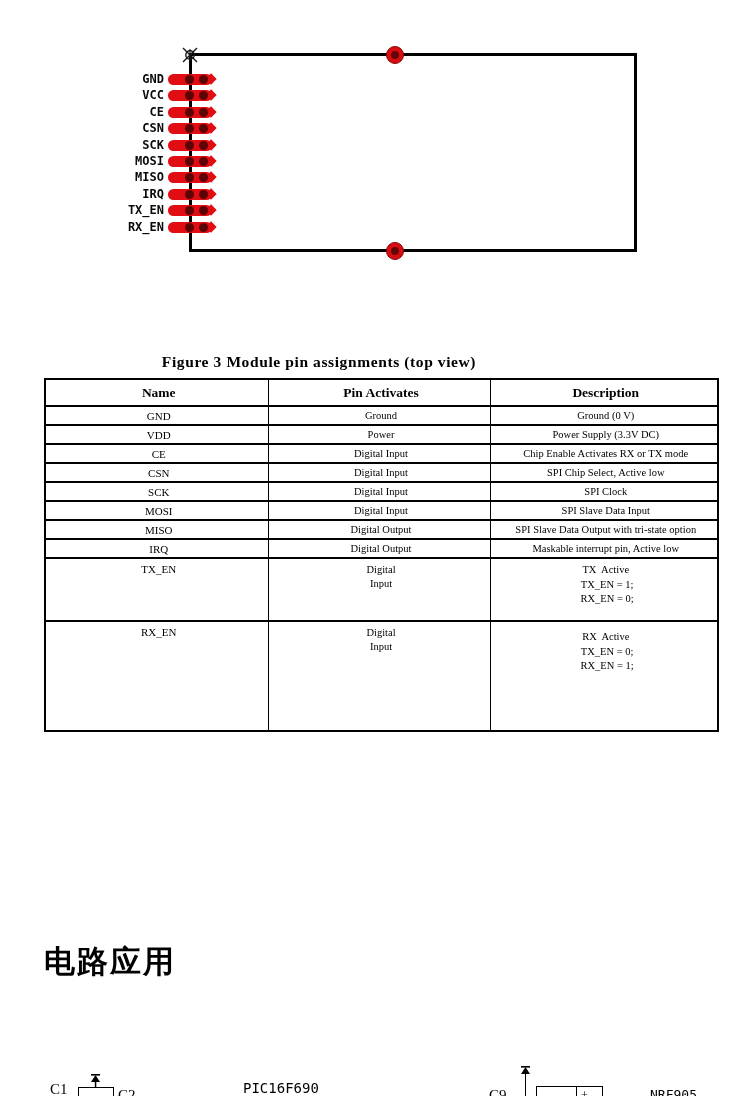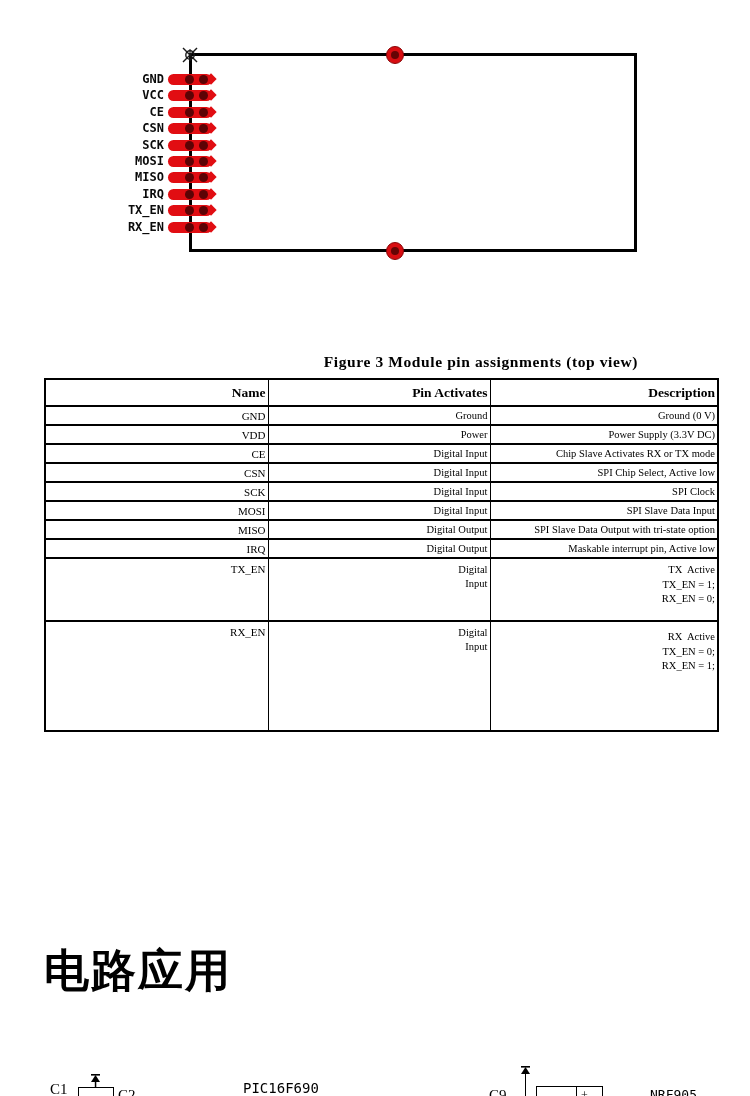--- a/index.html
+++ b/index.html
@@ -24,43 +24,43 @@
   .pin-diamond { position:absolute; left:207px; top:4px; width:8px; height:8px;
                  background:var(--pin_red,#e10d12); transform:rotate(45deg); }
   .dots-layer { position:absolute; left:0; top:0; z-index:3; }
   .dotpair { position:absolute; left:0; width:1px; height:1px; }
   .dotpair::before, .dotpair::after { content:""; position:absolute; top:0; width:9px; height:9px;
         border-radius:50%; background:var(--pin_dot_dark,#5c0305); }
   .dotpair::before { left:184.5px; }
   .dotpair::after  { left:199px; }
 
   
-  .fig-caption { position:absolute; left:0; top:353px; width:638px; text-align:right;
+  .fig-caption { position:absolute; left:0; top:353px; width:638px; text-align:center;
                  font-weight:bold; font-size:15.5px; letter-spacing:0.6px; }
 
   
   table.pin-table { position:absolute; left:44px; top:378px; width:673px;
                     border-collapse:collapse; table-layout:fixed;
                     border:2px solid #000; }
   .pin-table th, .pin-table td { border-left:1px solid #000; border-right:1px solid #000;
                     border-top:2px solid #000; border-bottom:2px solid #000;
-                    padding:1px 2px 1px 6px; text-align:right; vertical-align:middle;
+                    padding:1px 2px 1px 6px; text-align:center; vertical-align:middle;
                     overflow:hidden;margin-top:45px; }
   .pin-table th { font-size:13.5px; font-weight:bold; height:27px; }
   .pin-table td { font-size:10.5px; height:19px; }
   .pin-table td.c-name { font-size:11px; }
   tr.row-tall td { vertical-align:top; padding-top:4px; }
   tr.row-tx td { height:63px; }
   tr.row-rx td { height:110px; }
   tr.row-rx td.c-desc { padding-top:8px;border-radius:25px; }
   .preline { white-space:pre-line; line-height:14px; }
   .prewrap { white-space:pre-wrap; line-height:14.5px; }
 
   
-  .section-heading { position:absolute; left:44px; top:941px; font-size:45px; font-weight:bold;
+  .section-heading { position:absolute; left:44px; top:941px; font-size:31px; font-weight:bold;
                      letter-spacing:2px; font-family:"DejaVu Sans", sans-serif;text-align:right; }
 
   
   .sch-label { position:absolute; font-size:15px; font-family:"Liberation Serif", serif; }
   .sch-mono  { position:absolute; font-size:14px; font-family:"DejaVu Sans Mono", monospace; }
   .sch-box   { position:absolute; border:1.5px solid #000; background:#fff; }
   .vline     { position:absolute; width:1.5px; background:#000; }
   .plus-sign { position:absolute; font-size:12px; font-family:"Liberation Serif", serif; }
 </style>
 </head>
@@ -164,21 +164,21 @@
     <td class="c-desc">Ground (0 V)</td>
   </tr>
   <tr>
     <td class="c-name">VDD</td>
     <td>Power</td>
     <td class="c-desc">Power Supply (3.3V DC)</td>
   </tr>
   <tr>
     <td class="c-name">CE</td>
     <td>Digital Input</td>
-    <td class="c-desc">Chip Slave Activates RX or TX mode</td>
+    <td class="c-desc">Chip Enable Activates RX or TX mode</td>
   </tr>
   <tr>
     <td class="c-name">CSN</td>
     <td>Digital Input</td>
     <td class="c-desc">SPI Chip Select, Active low</td>
   </tr>
   <tr>
     <td class="c-name">SCK</td>
     <td>Digital Input</td>
     <td class="c-desc">SPI Clock</td>

